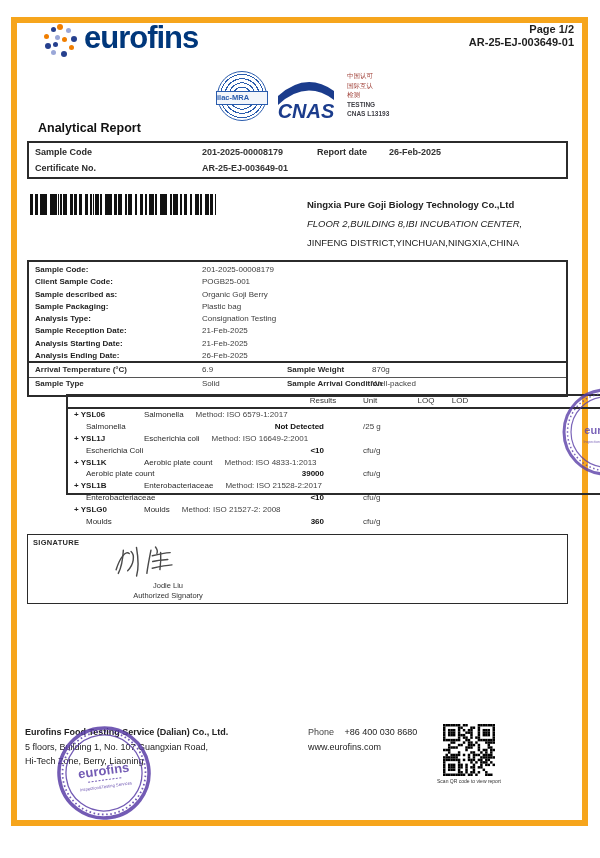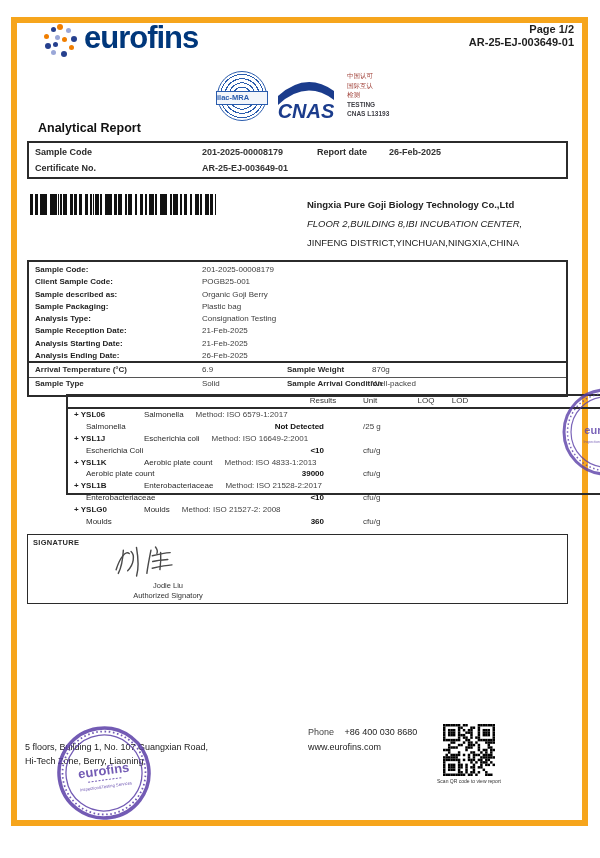--- a/index.html
+++ b/index.html
@@ -264,20 +264,21 @@
   </div>
 
   <svg class="abs stamp" style="left:560px;top:384px;z-index:5;opacity:.8;" width="100" height="100" viewBox="0 0 100 100">
     <circle cx="46" cy="48" r="42" fill="none" stroke="#5B3FA8" stroke-width="3"></circle>
     <circle cx="46" cy="48" r="35" fill="none" stroke="#5B3FA8" stroke-width="1.2"></circle>
     <circle cx="46" cy="48" r="38.5" fill="none" stroke="#5B3FA8" stroke-width="1.5" stroke-dasharray="1.5 2.5"></circle>
     <text x="46" y="50" font-size="11" font-weight="bold" text-anchor="middle" fill="#5B3FA8" font-family="Liberation Sans,sans-serif">eurofins</text>
     <text x="46" y="59" font-size="3.6" text-anchor="middle" fill="#5B3FA8" font-family="Liberation Sans,sans-serif">Inspection&amp;Testing Services</text>
   </svg>
 
+  <div class="abs ft b" style="left:25px;top:727px;">Eurofins Food Testing Service (Dalian) Co., Ltd.</div>
   <div class="abs ft" style="left:25px;top:742px;">5 floors, Building 1, No. 107 Guangxian Road,</div>
   <div class="abs ft" style="left:25px;top:756px;">Hi-Tech Zone, Berry, Liaoning</div>
   <div class="abs ft" style="left:308px;top:727px;">
     <span style="color:#444;">Phone</span>
     <span style="margin-left:8px;">+86 400 030 8680</span>
   </div>
   <div class="abs ft" style="left:308px;top:742px;">www.eurofins.com</div>
 
   <svg class="abs" style="left:443px;top:724px;" width="52" height="52" viewBox="0 0 46.2 46.2" fill="#000">
       <rect x="0.0" y="0.0" width="2.2" height="2.2"></rect>

